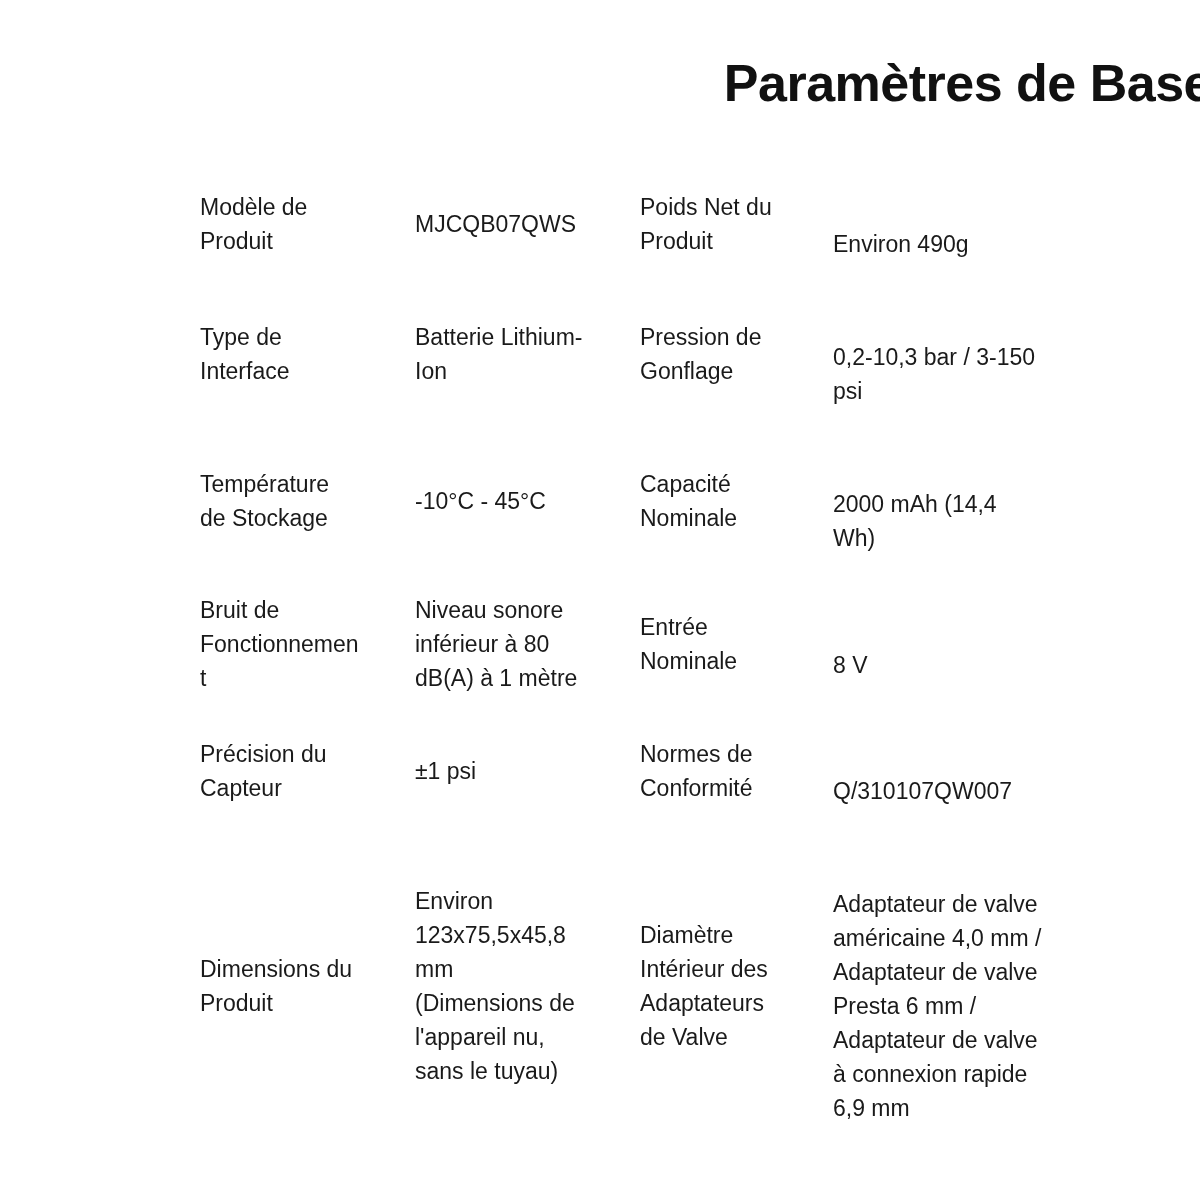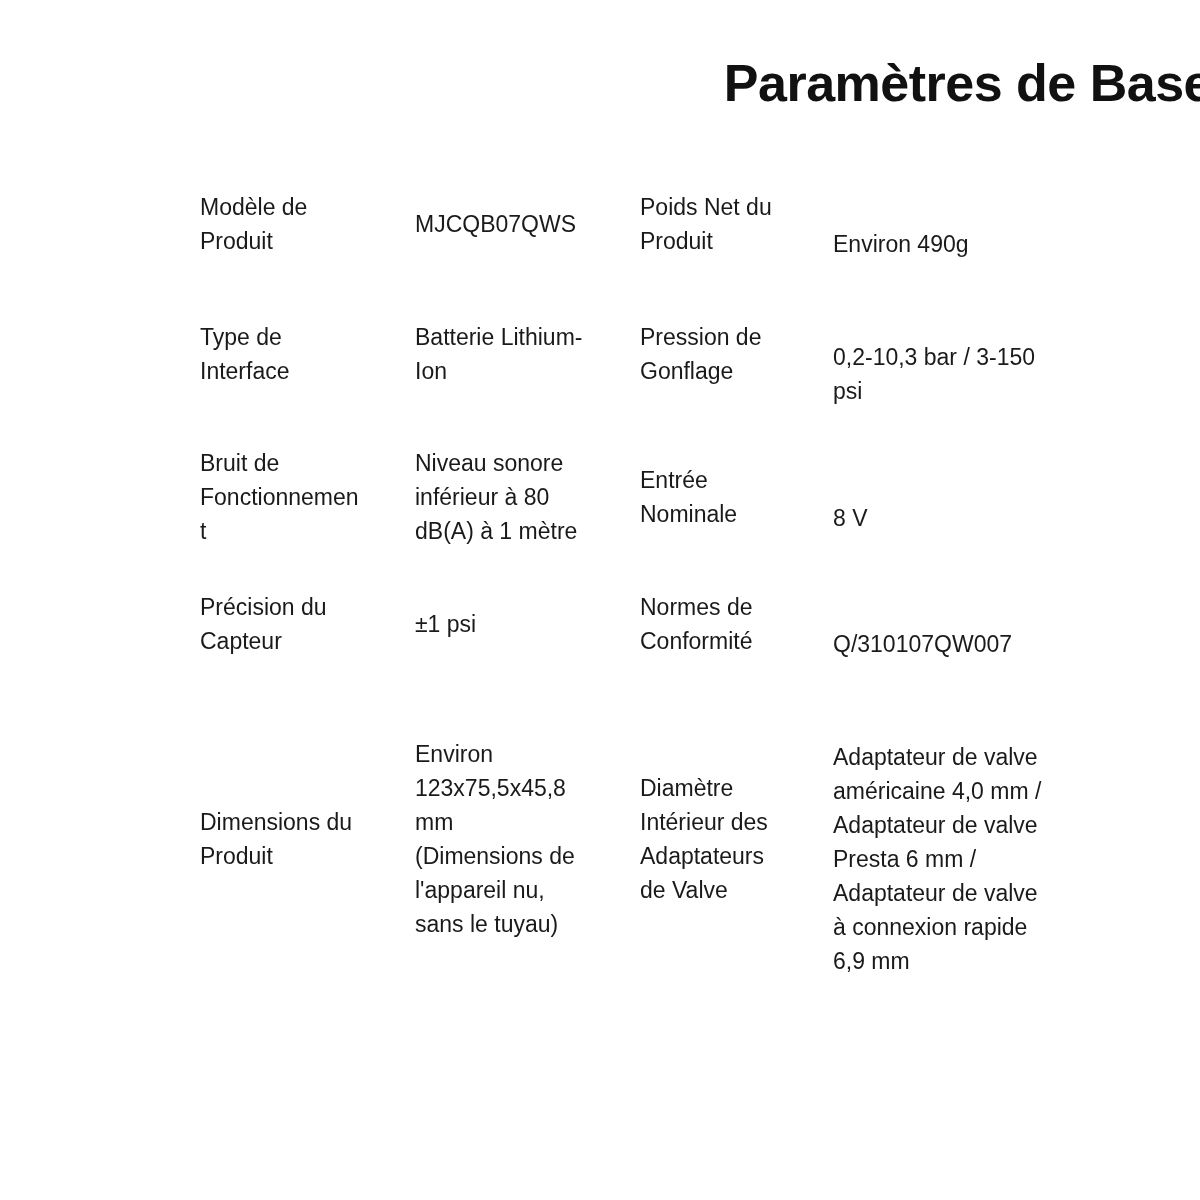--- a/index.html
+++ b/index.html
@@ -115,20 +115,34 @@
           </td>
         <td class="c-label-b">
             <span class="cell">Pression de Gonflage</span>
           </td>
         <td class="c-value-b">
             <span class="cell">0,2-10,3 bar / 3-150 psi</span>
           </td>
       </tr>
 
 
+      <tr>
+        <td class="c-label-a">
+            <span class="cell">Température de Stockage</span>
+          </td>
+        <td class="c-value-a">
+            <span class="cell">-10°C - 45°C</span>
+          </td>
+        <td class="c-label-b">
+            <span class="cell">Capacité Nominale</span>
+          </td>
+        <td class="c-value-b">
+            <span class="cell">2000 mAh (14,4 Wh)</span>
+          </td>
+      </tr>
 
       <tr>
         <td class="c-label-a">
             <span class="cell">Bruit de Fonctionnement</span>
           </td>
         <td class="c-value-a">
             <span class="cell">Niveau sonore inférieur à 80 dB(A) à 1 mètre</span>
           </td>
         <td class="c-label-b">
             <span class="cell">Entrée Nominale</span>

